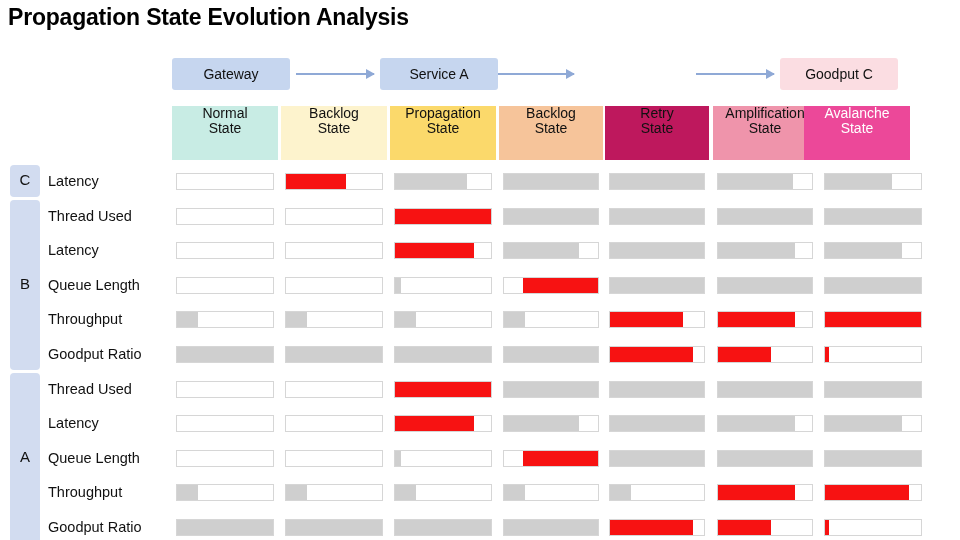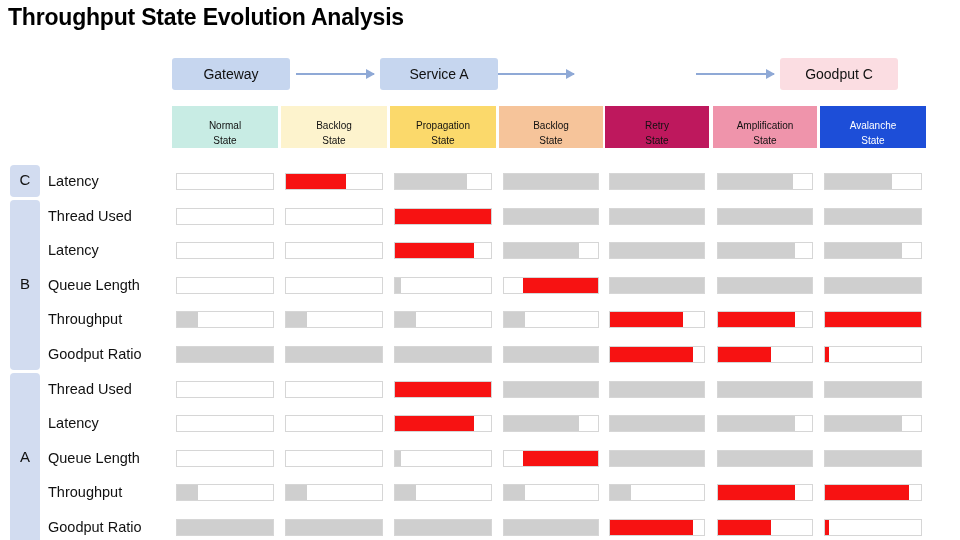--- a/index.html
+++ b/index.html
@@ -63,27 +63,27 @@
   #states {
     position: absolute;
     left: 172px;
     top: 106px;
     width: 754px;
     height: 42px;
   }
   .state-cell {
     position: absolute;
     top: 0;
-    height: 42px;
-    font-size: 10px;
+    height: 54px;
+    font-size: 14px;
     text-align: center;
     display: flex;
     flex-direction: column;
     align-items: center;
-    justify-content: flex-end;
+    justify-content: flex-start;
     line-height: 15px;
     color: #111;
   }
 
   
   .group-band {
     position: absolute;
     left: 10px;
     width: 30px;
     background: #d2dcf0;
@@ -129,21 +129,21 @@
     top: 0;
     height: 100%;
     box-sizing: border-box;
   }
   .bar.grey { background: #cfcfcf; }
   .bar.red  { background: #f71212; }
 </style>
 </head>
 <body>
 
-<div id="title">Throughput State Evolution Analysis</div>
+<div id="title">Propagation State Evolution Analysis</div>
 
 <div id="flow">
     <div class="flow-arrow" style="left: 124px; width: 78px;"></div>
     <div class="flow-arrow" style="left: 324px; width: 78px;"></div>
     <div class="flow-arrow" style="left: 524px; width: 78px;"></div>
     <div class="flow-node" style="left: 0px; width: 118px; background: rgb(198, 214, 239);">Gateway</div>
     <div class="flow-node" style="left: 208px; width: 118px; background: rgb(198, 214, 239);">Service A</div>
     <div class="flow-node" style="left: 608px; width: 118px; background: rgb(251, 221, 226);">Goodput  C</div>
   </div>
 
@@ -165,21 +165,21 @@
       <span>State</span>
     </div>
     <div class="state-cell" style="left: 433px; width: 104px; background: #be185d;">
       <span>Retry</span>
       <span>State</span>
     </div>
     <div class="state-cell" style="left: 541px; width: 104px; background: rgb(239, 148, 171);">
       <span>Amplification</span>
       <span>State</span>
     </div>
-    <div class="state-cell" style="left: 648px; width: 106px; background: #1d4ed8; color: rgb(255, 255, 255);">
+    <div class="state-cell" style="left: 632px; width: 106px; background: #ec4899; color: rgb(255, 255, 255);">
       <span>Avalanche</span>
       <span>State</span>
     </div>
   </div>
 
 <div id="grid">
     <div class="group-band" style="top: 165px; height: 31.6px;"></div>
     <div class="group-letter" style="top: 169.8px; line-height: 20px;">C</div>
     <div class="group-band" style="top: 199.6px; height: 170px;"></div>
     <div class="group-letter" style="top: 273.6px; line-height: 20px;">B</div>

